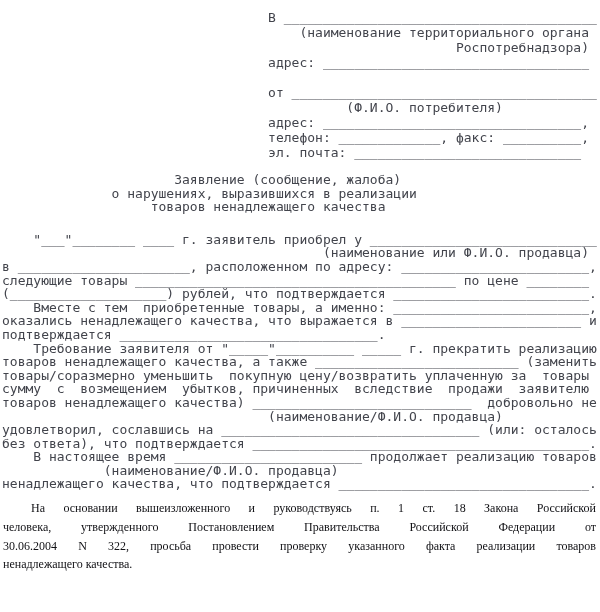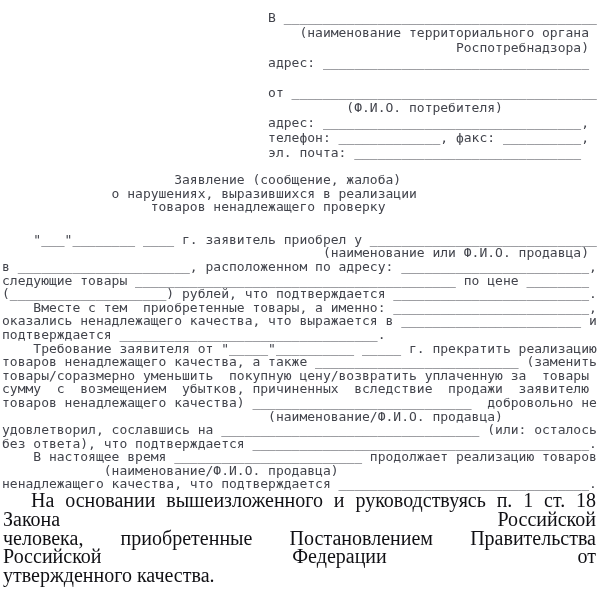--- a/index.html
+++ b/index.html
@@ -24,24 +24,24 @@
     font-size: 13px;
     color: var(--mono-color, #42444c);
     margin: 0;
     white-space: pre;
   }
   pre.header-block { line-height: 15px; }
   pre.title-block  { line-height: 13.6px; margin-top: 13px; }
   pre.body-block   { line-height: 13.6px; margin-top: 19px; }
   .legal {
     font-family: "Liberation Serif", "DejaVu Serif", serif;
-    font-size: 20px;
+    font-size: 12px;
     line-height: 18.8px;
     color: var(--serif-color, #101014);
-    margin-top: 0;
+    margin-top: 8px;
     padding: 0 2px 0 1px;
   }
   .legal-line {
     text-align: justify;
     text-align-last: justify;
   }
   .legal-line.first { text-indent: 28px; }
   .legal-line.last  { text-align-last: left; }
 </style>
 </head>
@@ -55,21 +55,21 @@
                                   адрес: __________________________________
 
                                   от _______________________________________
                                             (Ф.И.О. потребителя)
                                   адрес: _________________________________,
                                   телефон: _____________, факс: __________,
                                   эл. почта: _____________________________</pre>
 
   <pre class="mono title-block">                      Заявление (сообщение, жалоба)
               о нарушениях, выразившихся в реализации
-                   товаров ненадлежащего проверку</pre>
+                   товаров ненадлежащего качества</pre>
 
   <pre class="mono body-block">    "___"________ ____ г. заявитель приобрел у _____________________________
                                          (наименование или Ф.И.О. продавца)
 в ______________________, расположенном по адресу: ________________________,
 следующие товары _________________________________________ по цене ________
 (____________________) рублей, что подтверждается _________________________.
     Вместе с тем  приобретенные товары, а именно: _________________________,
 оказались ненадлежащего качества, что выражается в _______________________ и
 подтверждается _________________________________.
     Требование заявителя от "_____"__________ _____ г. прекратить реализацию
@@ -79,17 +79,18 @@
 товаров ненадлежащего качества) ____________________________  добровольно не
                                   (наименование/Ф.И.О. продавца)
 удовлетворил, сославшись на _________________________________ (или: осталось
 без ответа), что подтверждается ___________________________________________.
     В настоящее время ________________________ продолжает реализацию товаров
              (наименование/Ф.И.О. продавца)
 ненадлежащего качества, что подтверждается ________________________________.</pre>
 
   <div class="legal">
     <div class="legal-line first">На основании вышеизложенного и руководствуясь п. 1 ст. 18 Закона Российской</div>
-    <div class="legal-line">человека, приобретенные Постановлением Правительства Российской Федерации от</div>
-    <div class="legal-line last">утвержденного качества.</div>
+    <div class="legal-line">человека, утвержденного Постановлением Правительства Российской Федерации от</div>
+    <div class="legal-line">30.06.2004 N 322, просьба провести проверку указанного факта реализации товаров</div>
+    <div class="legal-line last">ненадлежащего качества.</div>
   </div>
 
 </div>
 
 </body></html>

